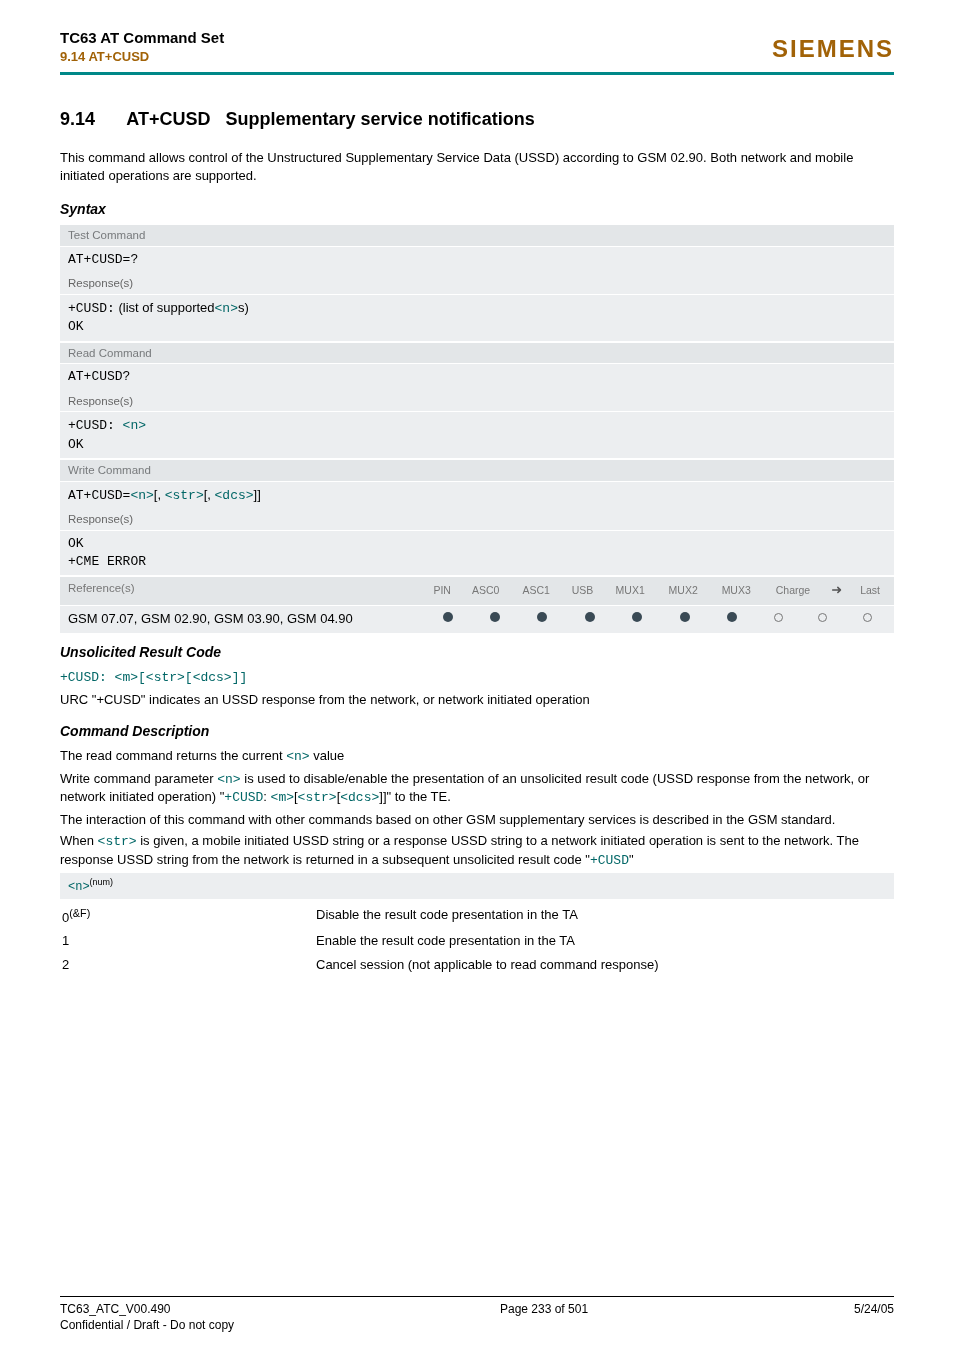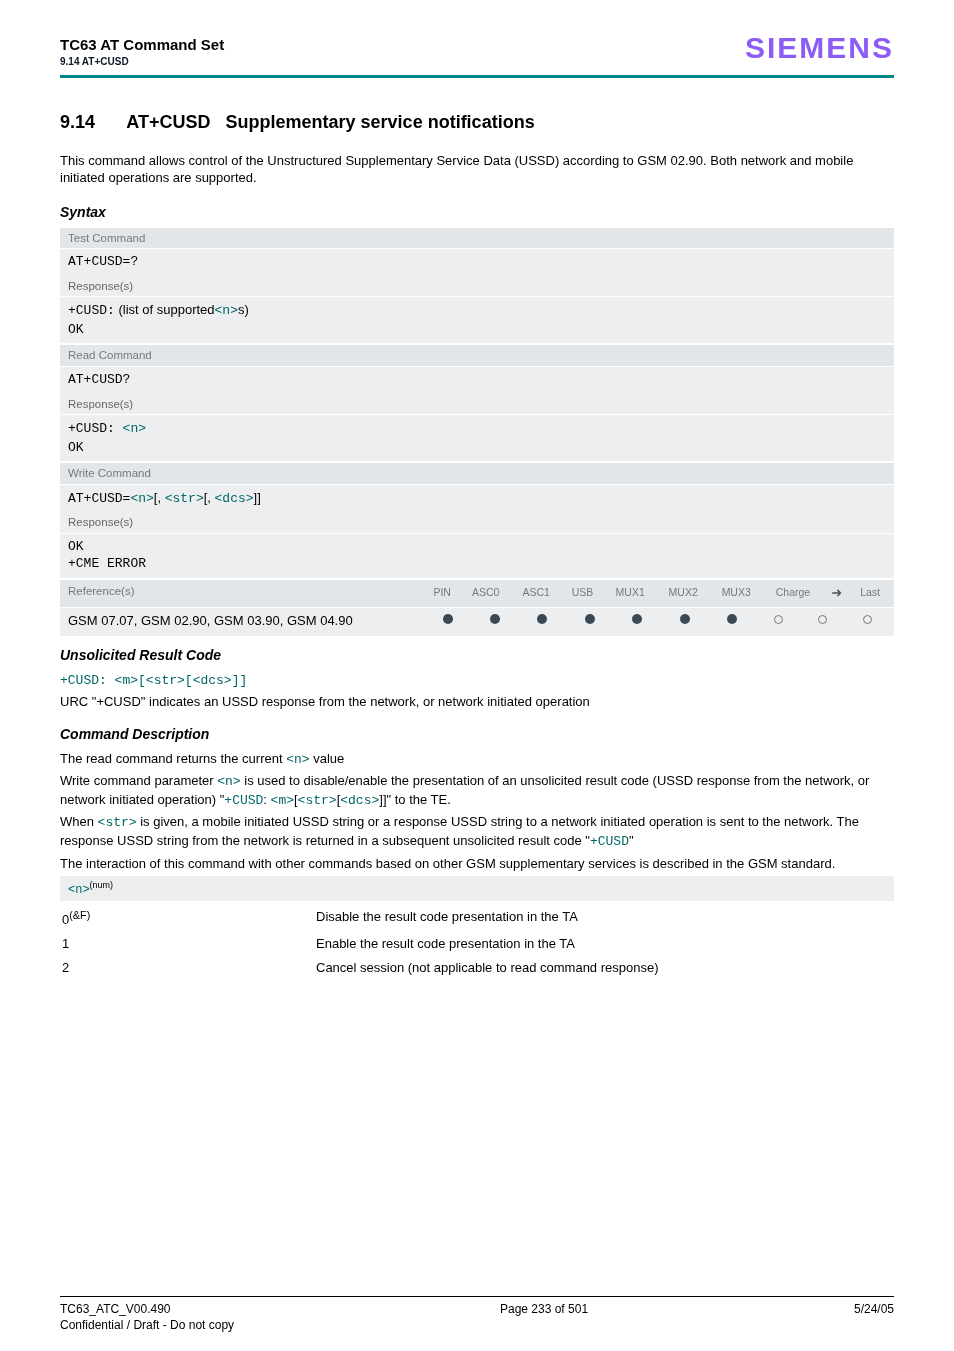--- a/index.html
+++ b/index.html
@@ -21,29 +21,29 @@
   .header-row {
     display: flex;
     justify-content: space-between;
     align-items: flex-end;
     padding-bottom: 6px;
   }
   .header-left { }
   .doc-title { font-weight: bold; font-size: 15px; }
   .header-sub {
     font-weight: bold;
-    font-size: 10px;
-    color: #0f172a;
+    font-size: 13px;
+    color: #a16207;
   }
   .logo {
     font-family: Arial, sans-serif;
     font-weight: 900;
-    font-size: 30px;
+    font-size: 24px;
     letter-spacing: 2px;
-    color: #8b5cf6;
+    color: #a16207;
   }
   .hr-top {
     height: 3px;
     background: #008888;
     margin-bottom: 32px;
   }
   h2.sect {
     font-size: 18px;
     font-weight: bold;
     margin-bottom: 18px;
@@ -263,24 +263,24 @@
   </div>
   <p class="body">URC "+CUSD" indicates an USSD response from the network, or network initiated operation</p>
 
   <h3 class="sub" style="margin-top:14px;">Command Description</h3>
   <p class="body">
     <span>The read command returns the current </span><span class="link">&lt;n&gt;</span><span> value</span>
   </p>
   <p class="body">
     <span>Write command parameter </span><span class="link">&lt;n&gt;</span><span> is used to disable/enable the presentation of an unsolicited result code (USSD response from the network, or network initiated operation) "</span><span class="link">+CUSD</span><span>: </span><span class="link">&lt;m&gt;</span><span>[</span><span class="link">&lt;str&gt;</span><span>[</span><span class="link">&lt;dcs&gt;</span><span>]]" to the TE.</span>
   </p>
+  <p class="body">The interaction of this command with other commands based on other GSM supplementary services is described in the GSM standard.</p>
   <p class="body">
     <span>When </span><span class="link">&lt;str&gt;</span><span> is given, a mobile initiated USSD string or a response USSD string to a network initiated operation is sent to the network. The response USSD string from the network is returned in a subsequent unsolicited result code "</span><span class="link">+CUSD</span><span>"</span>
   </p>
-  <p class="body">The interaction of this command with other commands based on other GSM supplementary services is described in the GSM standard.</p>
 
 
   <div class="param-box">
     <div class="param-head">
       <span class="link">&lt;n&gt;</span><sup>(num)</sup>
     </div>
   </div>
   <table class="param-table">
     <tbody id="param-rows">
         <tr>

